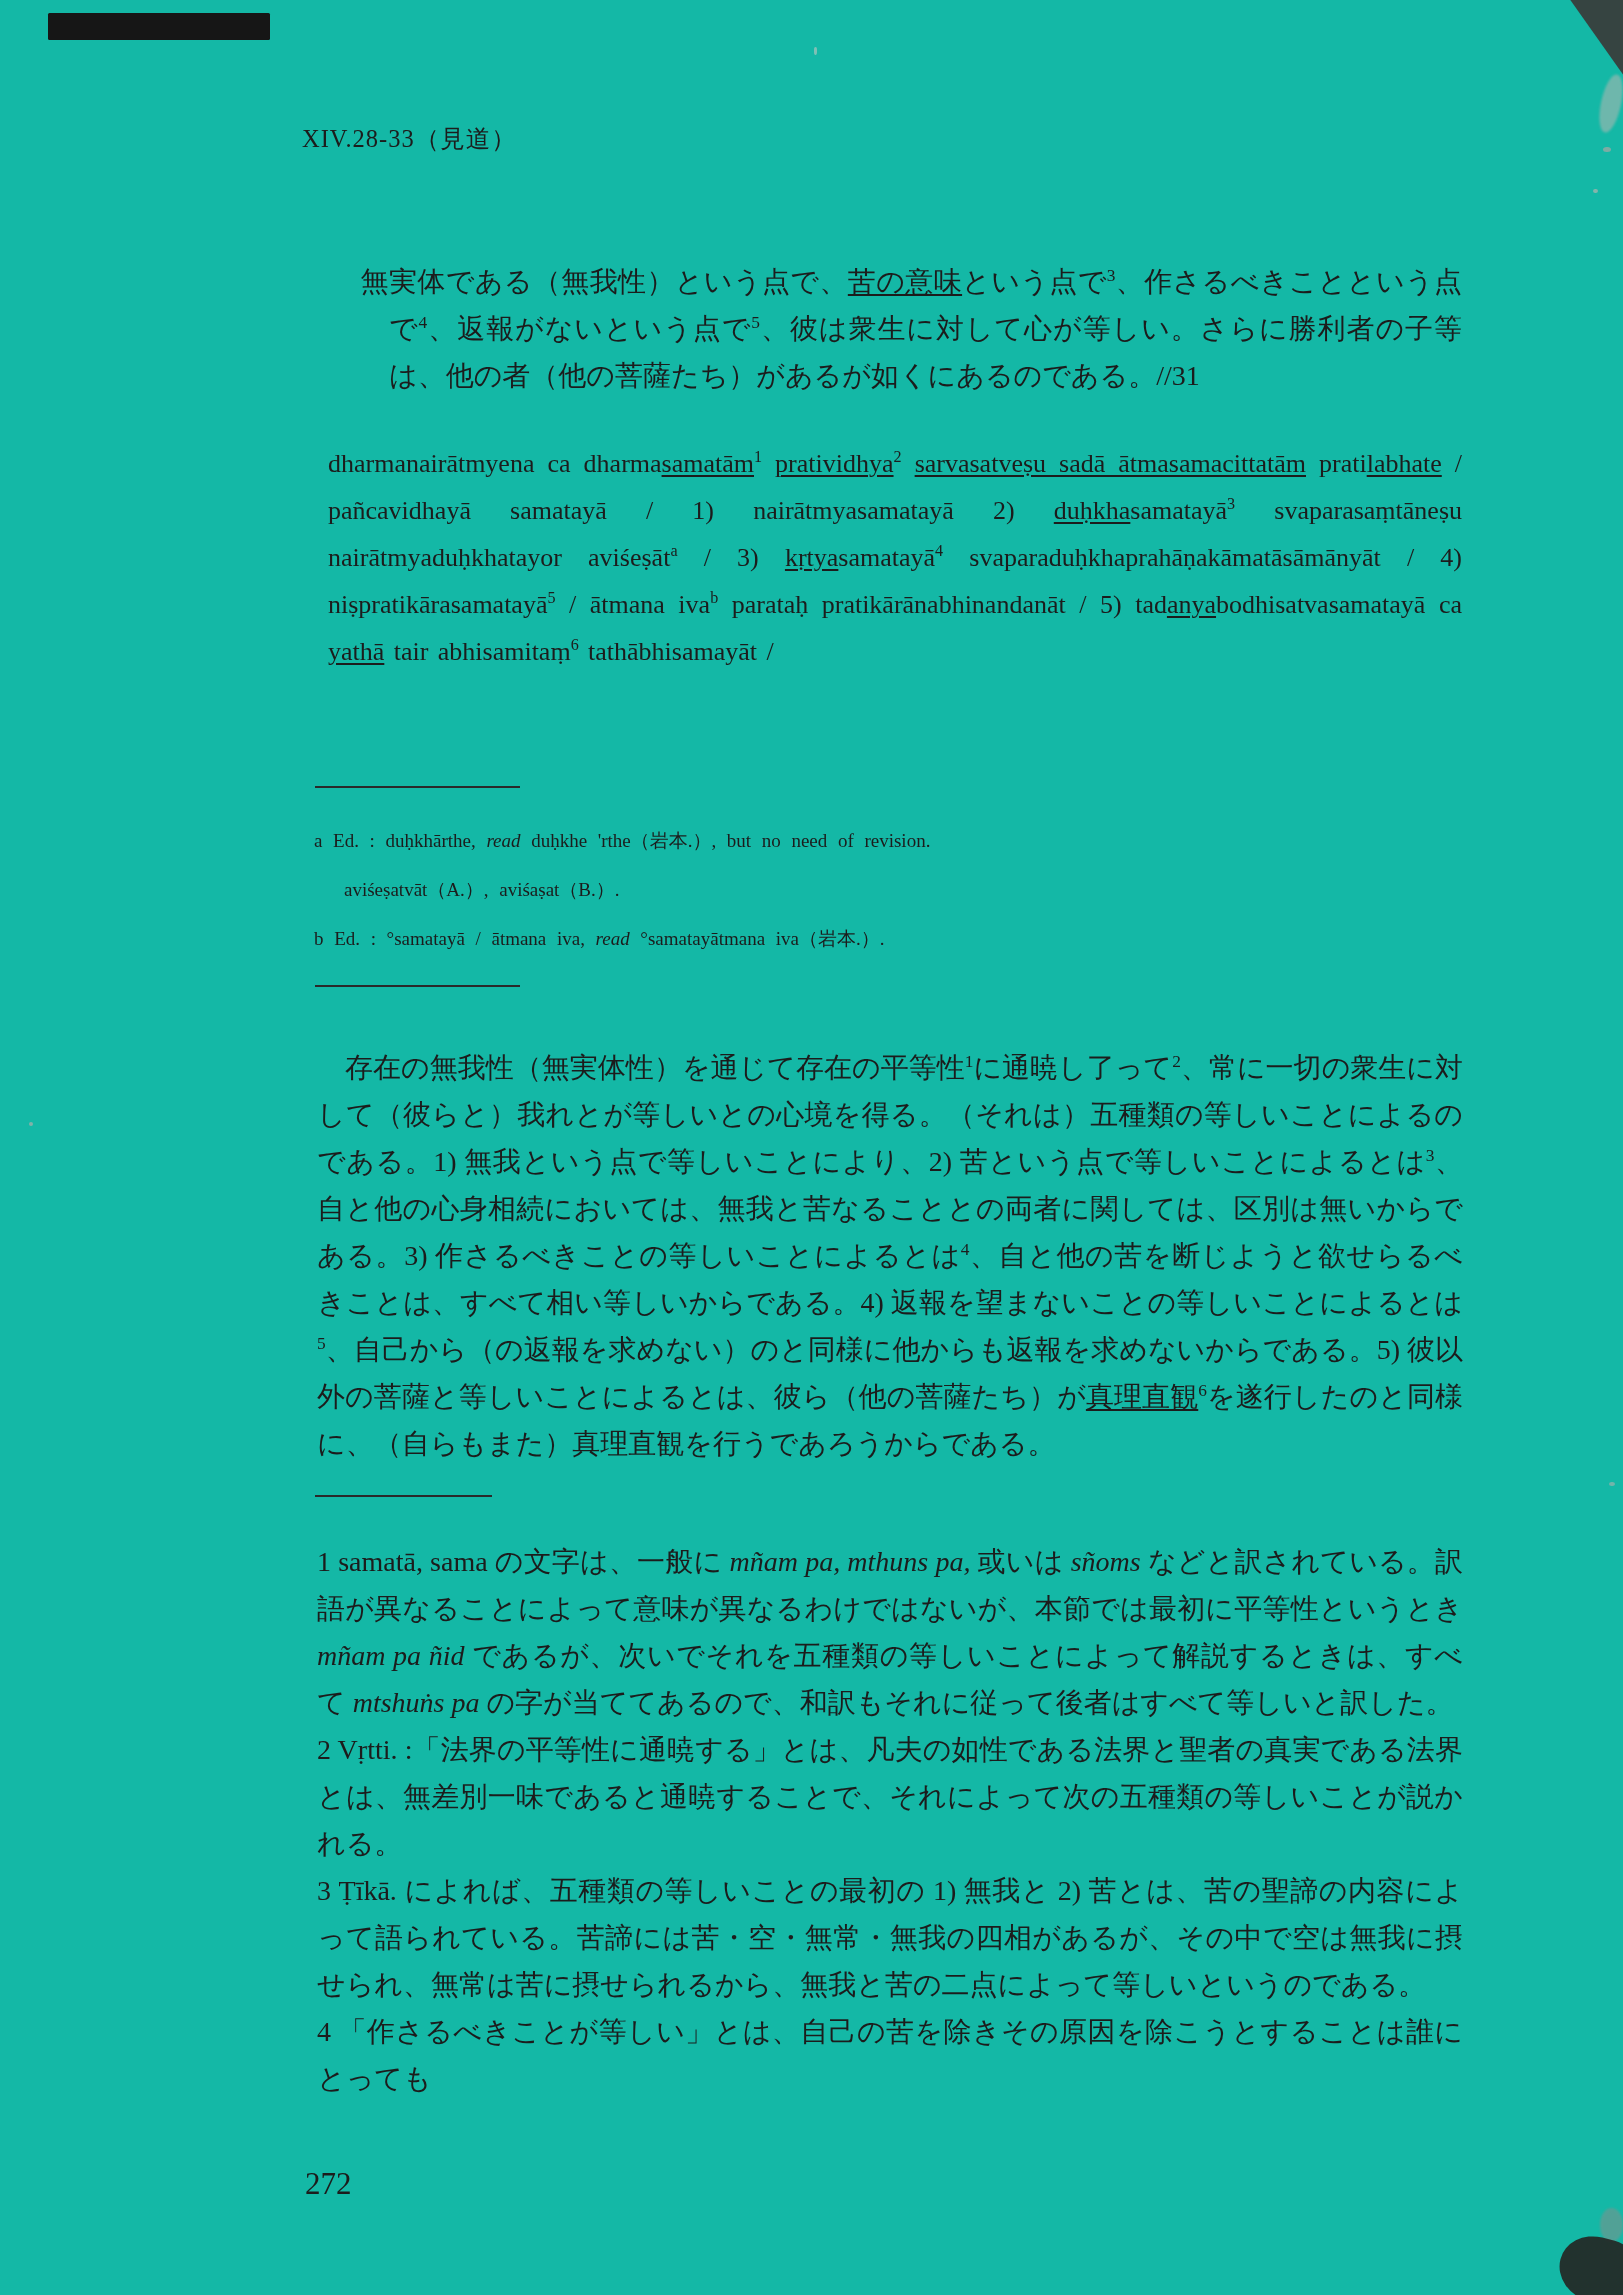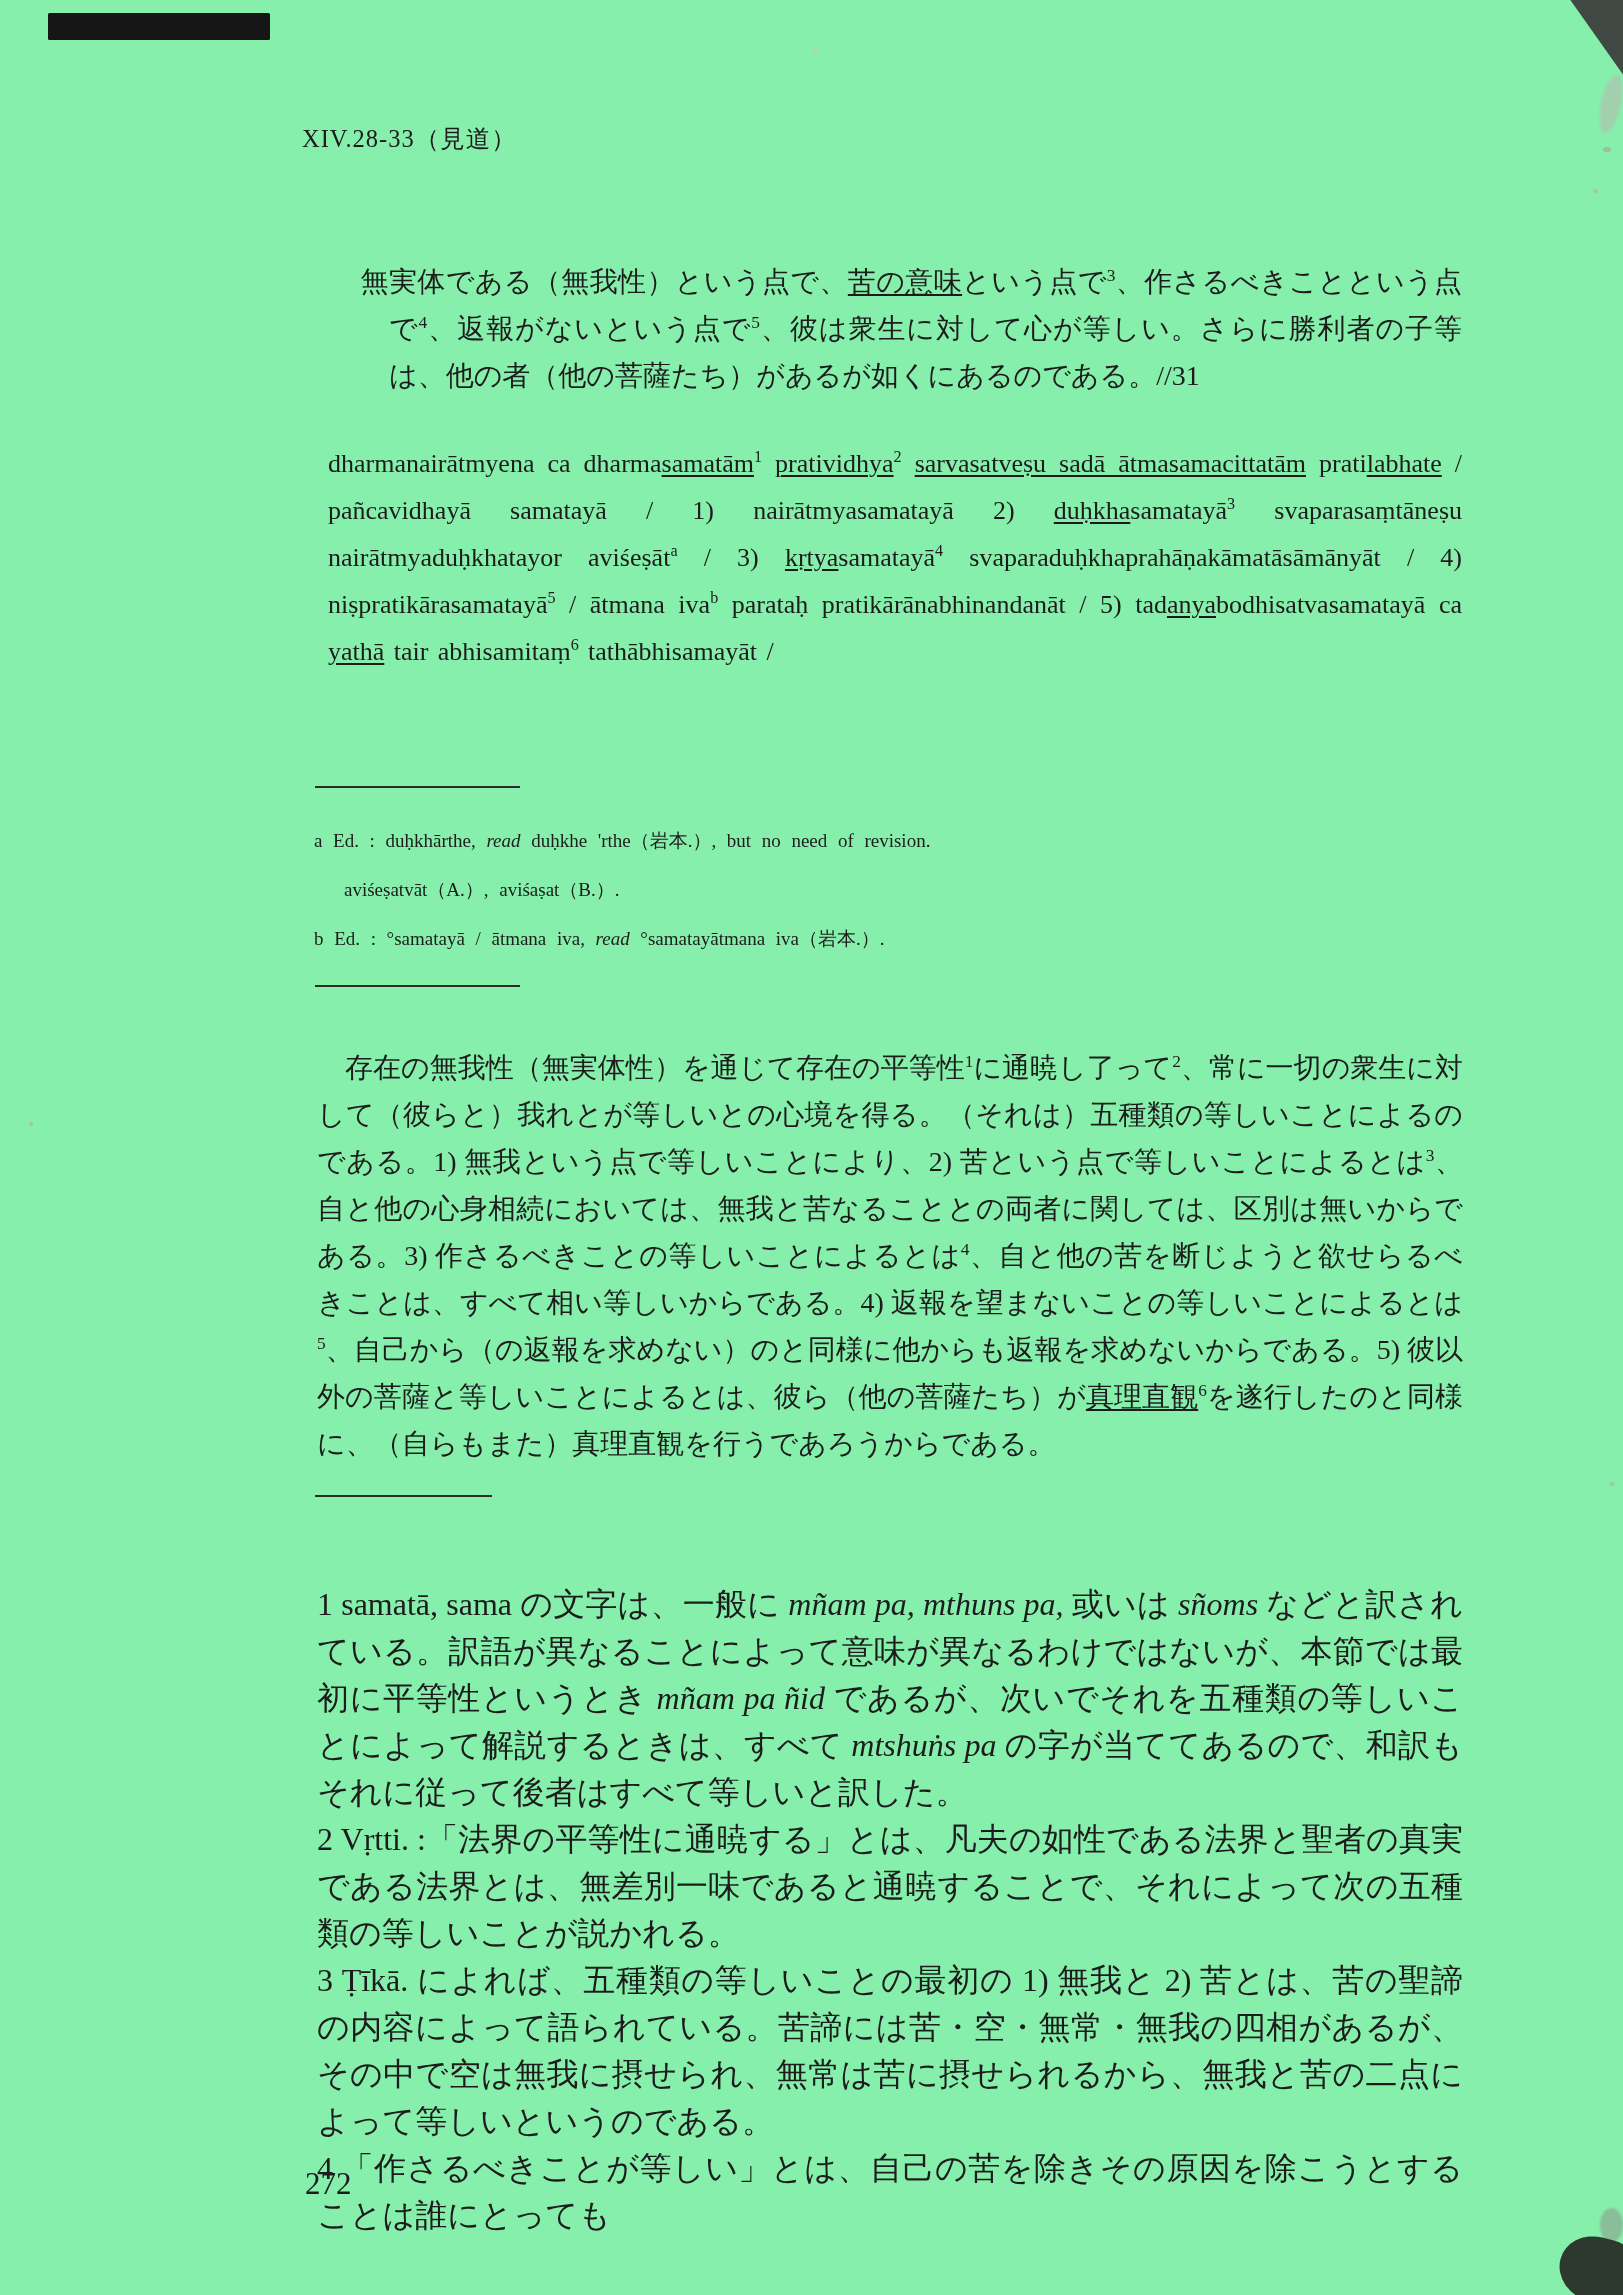--- a/index.html
+++ b/index.html
@@ -1,20 +1,20 @@
 <!DOCTYPE html>
 <html style="font-size:7.9px"><head>
 <meta charset="utf-8">
 <style>
   html, body { margin: 0; padding: 0; background: #e8e8e6; }
   .page {
     position: relative;
     width: 1624px;
     height: 2295px;
-    background: #86efac;
+    background: #14b8a6;
     overflow: hidden;
     font-family: "Liberation Serif", "DejaVu Serif", serif;
     color: #1c1c1c;
   }
   sup { font-size: 0.62em; line-height: 0; vertical-align: super; }
   .u { text-decoration: underline; text-decoration-thickness: 1.5px; text-underline-offset: 3.4px; }
   .i { font-style: italic; }
 
   .header-line {
     position: absolute; left: 302px; top: 122px;
@@ -44,22 +44,22 @@
   }
   .apparatus p { margin: 0; }
   .apparatus .cont { padding-left: 30px; }
 
   .commentary {
     position: absolute; left: 317px; top: 1044px; width: 1146px;
     font-size: 28px; line-height: 47px; text-align: justify;
   }
 
   .footnotes {
-    position: absolute; left: 317px; top: 1581px; width: 1146px;
-    font-size: 32px; line-height: 47px; text-align: justify;
+    position: absolute; left: 317px; top: 1538px; width: 1146px;
+    font-size: 28px; line-height: 47px; text-align: justify;
   }
   .footnotes p { margin: 0; }
 
   .page-number {
     position: absolute; left: 305px; top: 2166px; font-size: 31px;
   }
 
   
   .artifact { position: absolute; pointer-events: none; }
   .art-topleft-bar { left: 48px; top: 12.8px; width: 222px; height: 27.5px; background: #161616; border-radius: 1.5px; }

